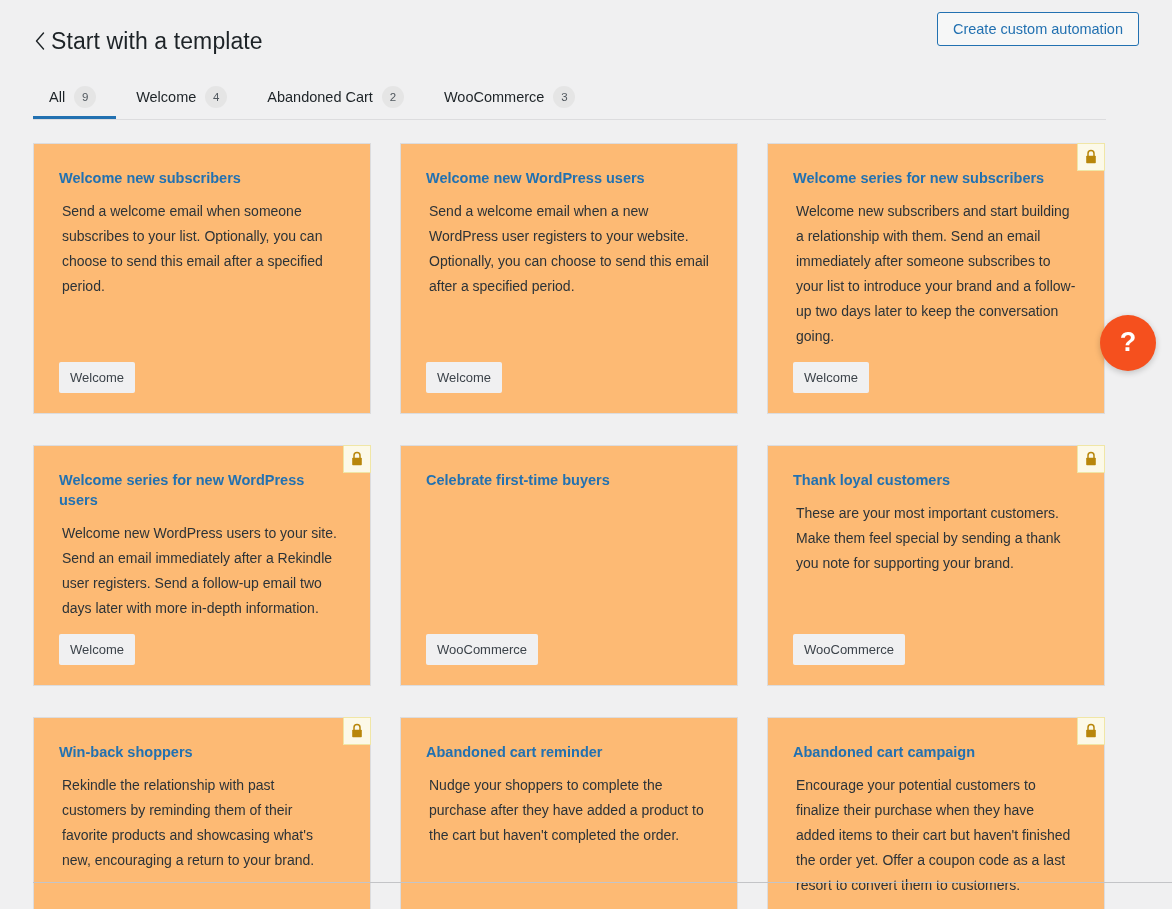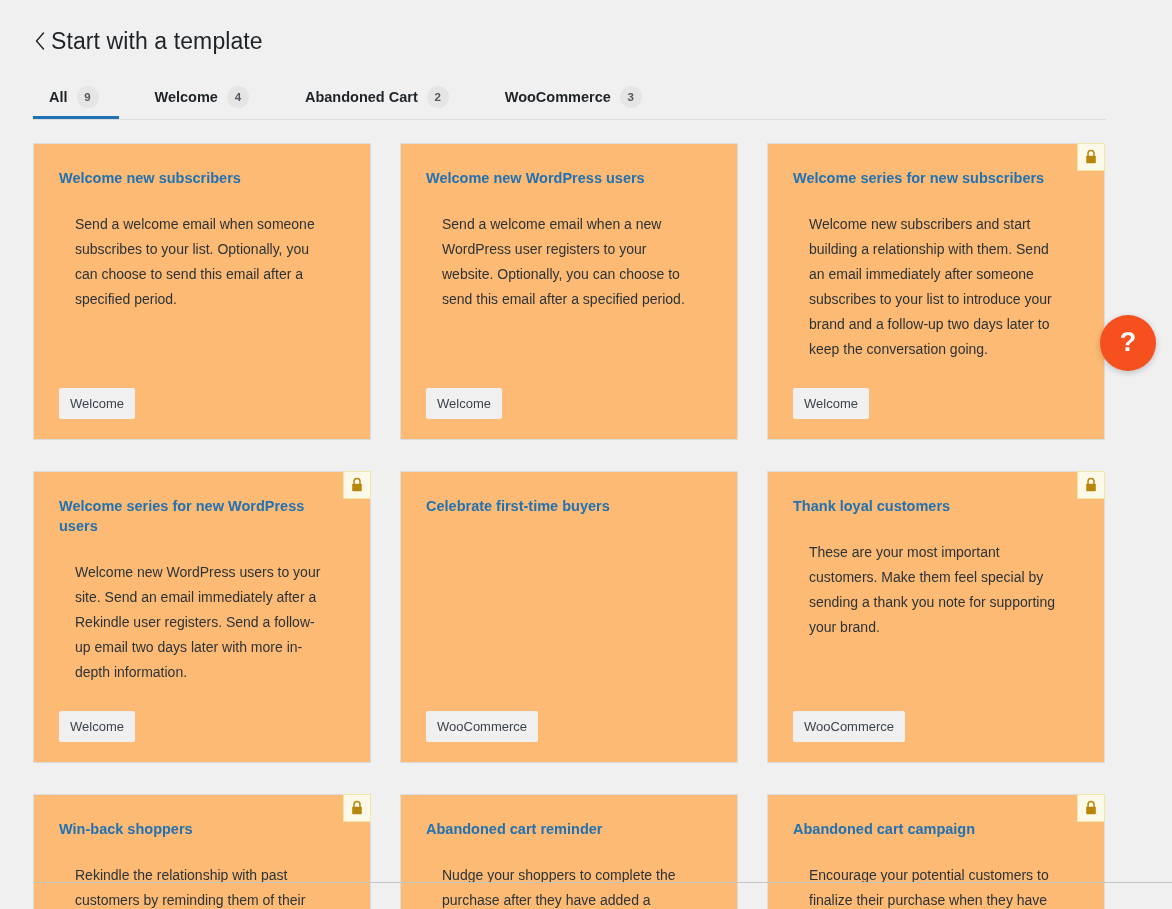--- a/index.html
+++ b/index.html
@@ -74,22 +74,21 @@
     left: 33px;
     top: 78px;
     width: 1073px;
     height: 42px;
     border-bottom: 1px solid #dcdcde;
   }
   .tabs {
     display: flex;
     align-items: flex-start;
     height: 41px;
-    gap: 16px;
-    font-weight: bold;
+    gap: 0px;
   }
   .tab {
     display: flex;
     align-items: center;
     gap: 9px;
     height: 41px;
     padding: 0 20px;
     cursor: pointer;
     position: relative;
     border-bottom: 3px solid transparent;
@@ -146,21 +145,21 @@
     font-size: 14.5px;
     font-weight: bold;
     color: #2271b1;
     line-height: 20px;
     margin: 0 0 8px 0;
   }
   .card-desc {
     font-size: 14px;
     color: #2c3338;
     line-height: 25px;
-    margin: 16px;
+    margin: 3px;
     flex: 0 0 auto;
   }
   .card-spacer { flex: 1 1 auto; min-height: 10px; }
   .card-tag {
     align-self: flex-start;
     background: #f0f0f1;
     color: #3c434a;
     font-size: 13px;
     line-height: 1;
     padding: 9px 11px;
@@ -226,20 +225,21 @@
 
   <div class="header">
     <div class="header-left">
       <span class="back-chevron">
         <svg width="14" height="22" viewBox="0 0 14 22" fill="none" xmlns="http://www.w3.org/2000/svg">
           <path d="M10.5 3 L3.5 11 L10.5 19" stroke="#1d2327" stroke-width="1.4" fill="none" stroke-linecap="round" stroke-linejoin="round"></path>
         </svg>
       </span>
       <h1 class="page-title">Start with a template</h1>
     </div>
+    <button class="create-btn">Create custom automation</button>
   </div>
 
   <div class="tabs-wrap">
     <div class="tabs" id="tabs-container">
         <div class="tab active">
           <span class="tab-label">All</span>
           <span class="tab-count">9</span>
         </div>
         <div class="tab">
           <span class="tab-label">Welcome</span>

